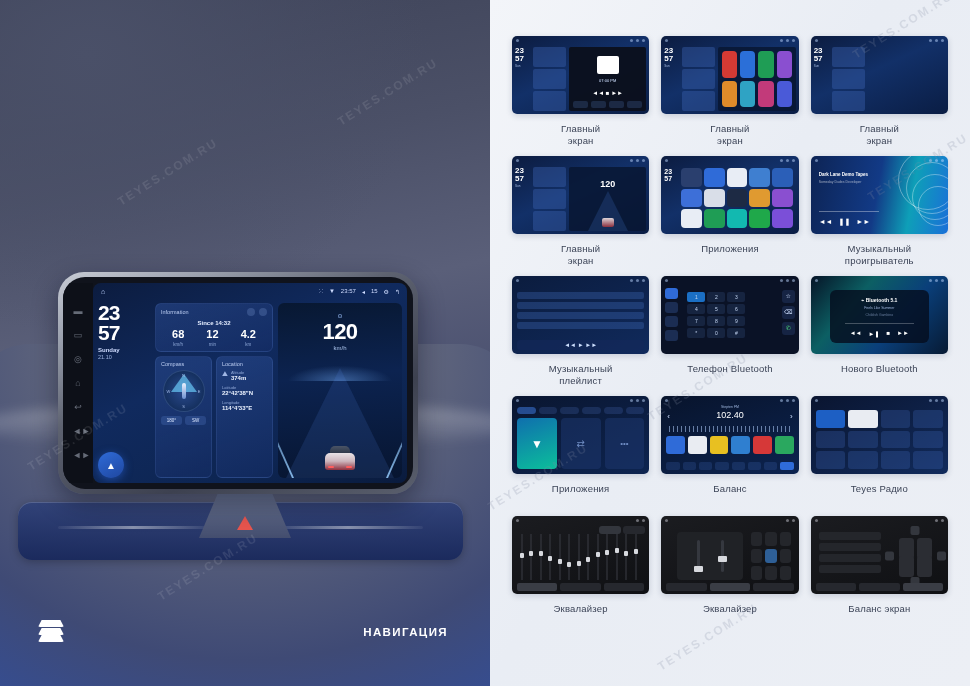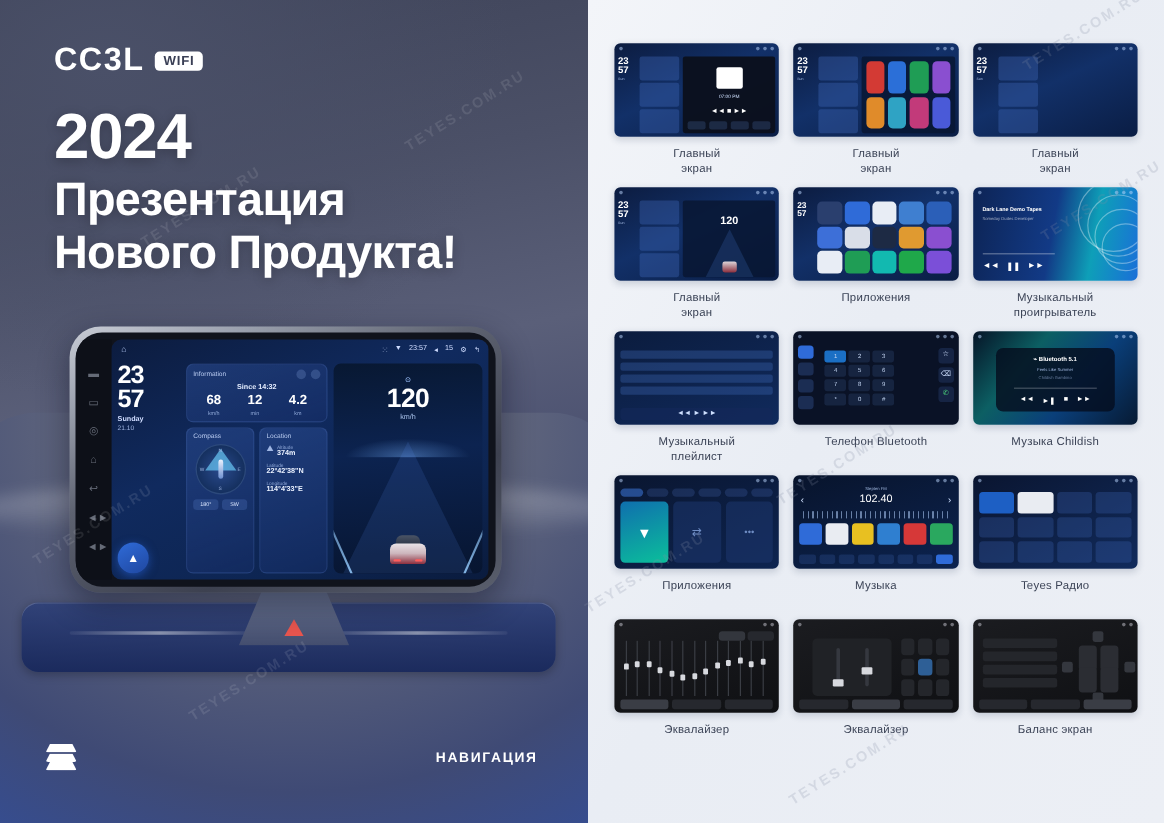--- a/index.html
+++ b/index.html
@@ -353,30 +353,21 @@
 
 <div id="root">
 
   <div class="hero">
 
     <div class="wm light" style="left:110px; top:165px;">TEYES.COM.RU</div>
     <div class="wm light" style="left:330px; top:85px;">TEYES.COM.RU</div>
     <div class="wm light" style="left:150px; top:560px;">TEYES.COM.RU</div>
     <div class="wm light" style="left:20px; top:430px;">TEYES.COM.RU</div>
 
-    <div class="logo-row">
-      <div class="logo-text">CC3L</div>
-      <div class="logo-badge">WIFI</div>
-    </div>
-
-    <div class="headline">
-      <div class="h-year">2024</div>
-      <div class="h-l1">Презентация</div>
-      <div class="h-l2">Нового Продукта!</div>
-    </div>
+
 
     <div class="dash-wrap">
       <div class="console"></div>
       <div class="console-sheen"></div>
 
       <div class="vent-bar">
         <div class="vent-slot" style="left:40px; width:150px;"></div>
         <div class="vent-slot" style="right:40px; width:150px;"></div>
       </div>
       <div class="hazard">
@@ -781,21 +772,21 @@
             <div class="bt-s" style="opacity:.6">Childish Gambino</div>
             <div style="width:70%;height:1px;background:rgba(255,255,255,.25);margin-top:3px;"></div>
             <div class="bt-ctrl">
               <span>◄◄</span>
               <span>►❚</span>
               <span>■</span>
               <span>►►</span>
             </div>
           </div>
         </div>
-        <div class="cap">Музыка Childish</div>
+        <div class="cap">Нового Bluetooth</div>
       </div>
 
       <div class="cell">
         <div class="thumb t-settings">
           <div class="t-status">
               <span class="t-dot"></span>
               <span class="t-sr">
                 <span class="t-dot"></span>
                 <span class="t-dot"></span>
                 <span class="t-dot"></span>
@@ -851,21 +842,21 @@
             <span class="rb"></span>
               <span class="rb"></span>
               <span class="rb"></span>
             <span class="rb"></span>
               <span class="rb"></span>
               <span class="rb"></span>
             <span class="rb"></span>
               <span class="rb" style="background:#2f6bd8;"></span>
           </div>
         </div>
-        <div class="cap">Музыка</div>
+        <div class="cap">Баланс</div>
       </div>
 
       <div class="cell">
         <div class="thumb t-teyes">
           <div class="t-status">
               <span class="t-dot"></span>
               <span class="t-sr">
                 <span class="t-dot"></span>
                 <span class="t-dot"></span>
                 <span class="t-dot"></span>

